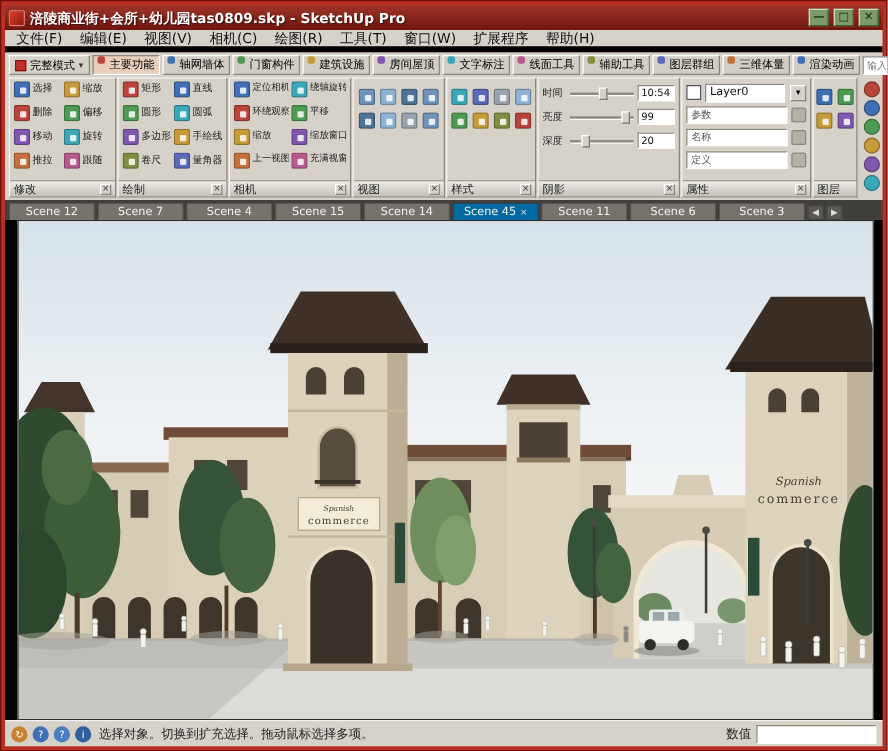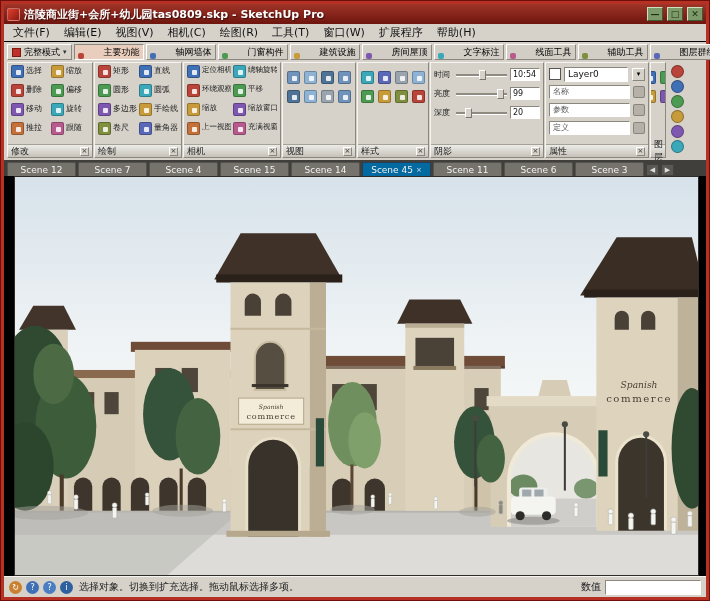--- a/index.html
+++ b/index.html
@@ -5,29 +5,29 @@
 *{box-sizing:border-box;margin:0;padding:0}
 html,body{width:710px;height:601px}
 body{font-family:"DejaVu Sans","Liberation Sans",sans-serif;font-size:11px;background:#6a6a6a;overflow:hidden}
 .window{width:710px;height:601px;display:flex;flex-direction:column;background:#b63024;padding:3px;border:1px solid #6e0f0a}
 
 .titlebar{height:20px;flex:none;display:flex;align-items:center;gap:4px;padding:0 3px;background:linear-gradient(180deg,#a03428,#6e150e);color:#fff;font-weight:bold;font-size:11px}
 .app-icon{width:13px;height:13px;background:linear-gradient(135deg,#e04030,#8a1a10);border:1px solid rgba(255,255,255,.35);border-radius:2px;flex:none}
 .title-text{flex:1;white-space:nowrap;overflow:hidden;text-overflow:ellipsis;text-shadow:1px 1px 1px rgba(0,0,0,.5)}
 .win-btn{width:16px;height:14px;flex:none;background:#7c9a6a;border:1px solid;border-color:#cfe0c0 #3e5a32 #3e5a32 #cfe0c0;color:#17300f;font-size:9px;line-height:12px;text-align:center;font-weight:bold;cursor:default}
 
-.menubar{height:18px;flex:none;background:#d6d2ca;border-bottom:1px solid #000000;display:flex;align-items:center;padding:0 2px}
+.menubar{height:18px;flex:none;background:#d6d2ca;border-bottom:5px solid #000000;display:flex;align-items:center;padding:0 2px}
 .menu-item{padding:1px 7px;color:#111;white-space:nowrap}
 
 .toolzone{flex:none;background:#d6d2ca;padding:1px 3px 2px}
 .plugin-row{height:18px;display:flex;align-items:center;gap:2px;margin-bottom:1px}
 .mode-btn{display:flex;align-items:center;gap:3px;height:16px;padding:0 4px;background:#d6d2ca;border:1px solid;border-color:#fff #8a877f #8a877f #fff;font-size:9px;white-space:nowrap}
 .suapp-cube{width:9px;height:9px;background:#c03028;border:1px solid #7a1812;flex:none}
 .dd{font-size:7px;color:#333}
-.ptab{height:16px;padding:0 3px;display:flex;align-items:flex-end;gap:20px;background:#d2cec6;border:1px solid;border-color:#fff #8a877f #8a877f #fff;font-size:9px;white-space:nowrap}
+.ptab{height:16px;padding:0 3px;display:flex;align-items:flex-start;gap:4px;background:#d2cec6;border:1px solid;border-color:#fff #8a877f #8a877f #fff;font-size:9px;white-space:nowrap}
 .ptab .dot{width:6px;height:6px;border-radius:2px;flex:none}
 .ptab.active{background:#e9cdbd;border-color:#8a877f #fff #fff #8a877f}
 .search-wrap{margin-left:auto;display:flex;align-items:center;gap:2px}
 .search-input{width:104px;height:15px;border:1px solid;border-color:#8a877f #fff #fff #8a877f;font-size:8px;padding:0 3px;background:#fff;color:#333;font-family:inherit}
 .groups-row{display:flex;gap:1px;align-items:stretch;height:96px}
 .tgroup{display:flex;flex-direction:column;background:#d6d2ca;border:1px solid;border-color:#f6f4f0 #8a877f #8a877f #f6f4f0;flex:none}
 .tg-body{flex:1;padding:2px 3px;overflow:hidden}
 .tg-cap{height:13px;flex:none;display:flex;align-items:center;gap:0;padding:0 3px;background:linear-gradient(180deg,#ecebe7,#c6c2b9);border-top:1px solid #a5a196;font-size:9px;color:#222}
 .cap-x{margin-left:auto;width:9px;height:9px;line-height:7px;text-align:center;font-size:7px;background:#d6d2ca;border:1px solid;border-color:#fff #8a877f #8a877f #fff;color:#333;flex:none}
 .tool-grid2{display:grid;grid-template-columns:1fr 1fr;grid-auto-rows:19px;column-gap:2px}
@@ -351,39 +351,39 @@
       <div class="tgroup" style="width:104px">
         <div class="tg-body">
           <div class="prop-row">
             <span class="layer-swatch"></span>
             <span class="layer-select">
                 <span>Layer0</span>
               </span>
             <span class="dd-btn">▾</span>
           </div>
           <div class="prop-row">
+            <span class="prop-field">参数</span>
+            <span class="mini-icon"></span>
+          </div>
+          <div class="prop-row">
             <span class="prop-field">名称</span>
-            <span class="mini-icon"></span>
-          </div>
-          <div class="prop-row">
-            <span class="prop-field">参数</span>
             <span class="mini-icon"></span>
           </div>
           <div class="prop-row">
             <span class="prop-field">定义</span>
             <span class="mini-icon"></span>
           </div>
         </div>
         <div class="tg-cap">
             <span>属性</span>
             <span class="cap-x">×</span>
           </div>
       </div>
 
-      <div class="tgroup" style="width:16px">
+      <div class="tgroup" style="width:36px">
         <div class="tg-body icon-grid2">
           <span class="ticon c1"></span>
           <span class="ticon c2"></span>
           <span class="ticon c3"></span>
           <span class="ticon c4"></span>
         </div>
         <div class="tg-cap">
             <span>图层</span>
           </div>
       </div>

